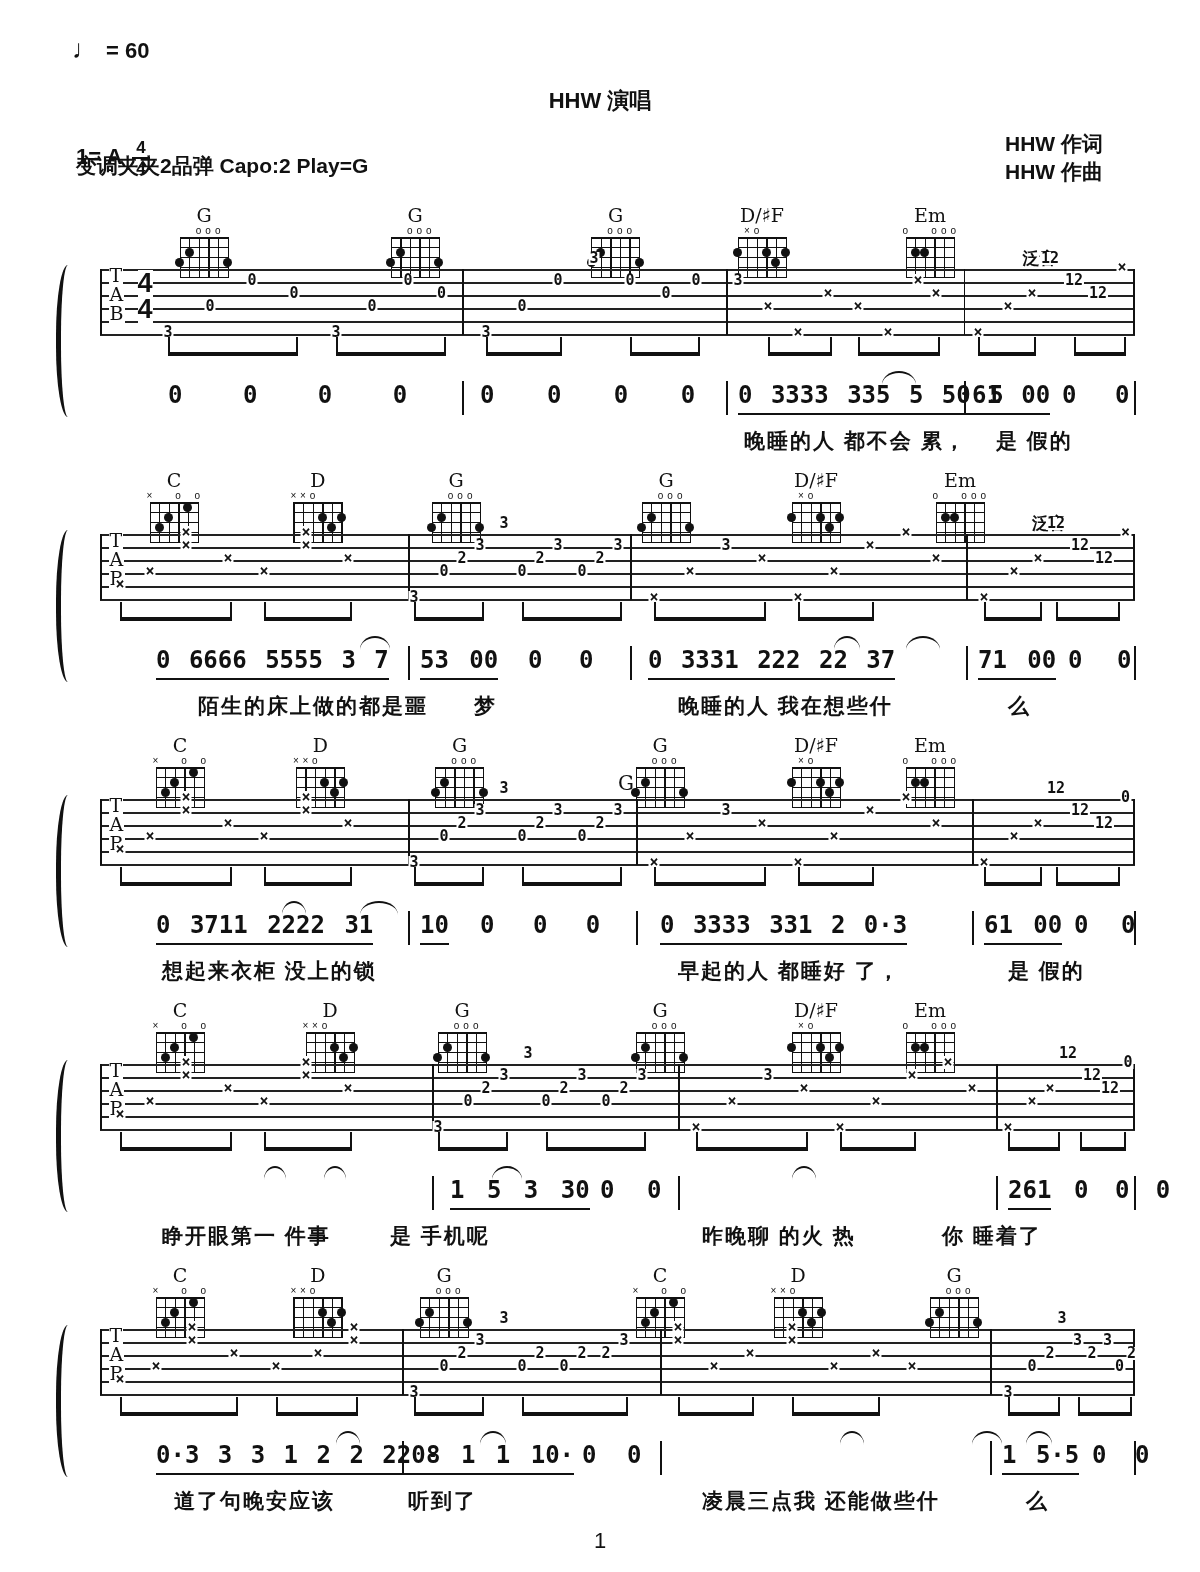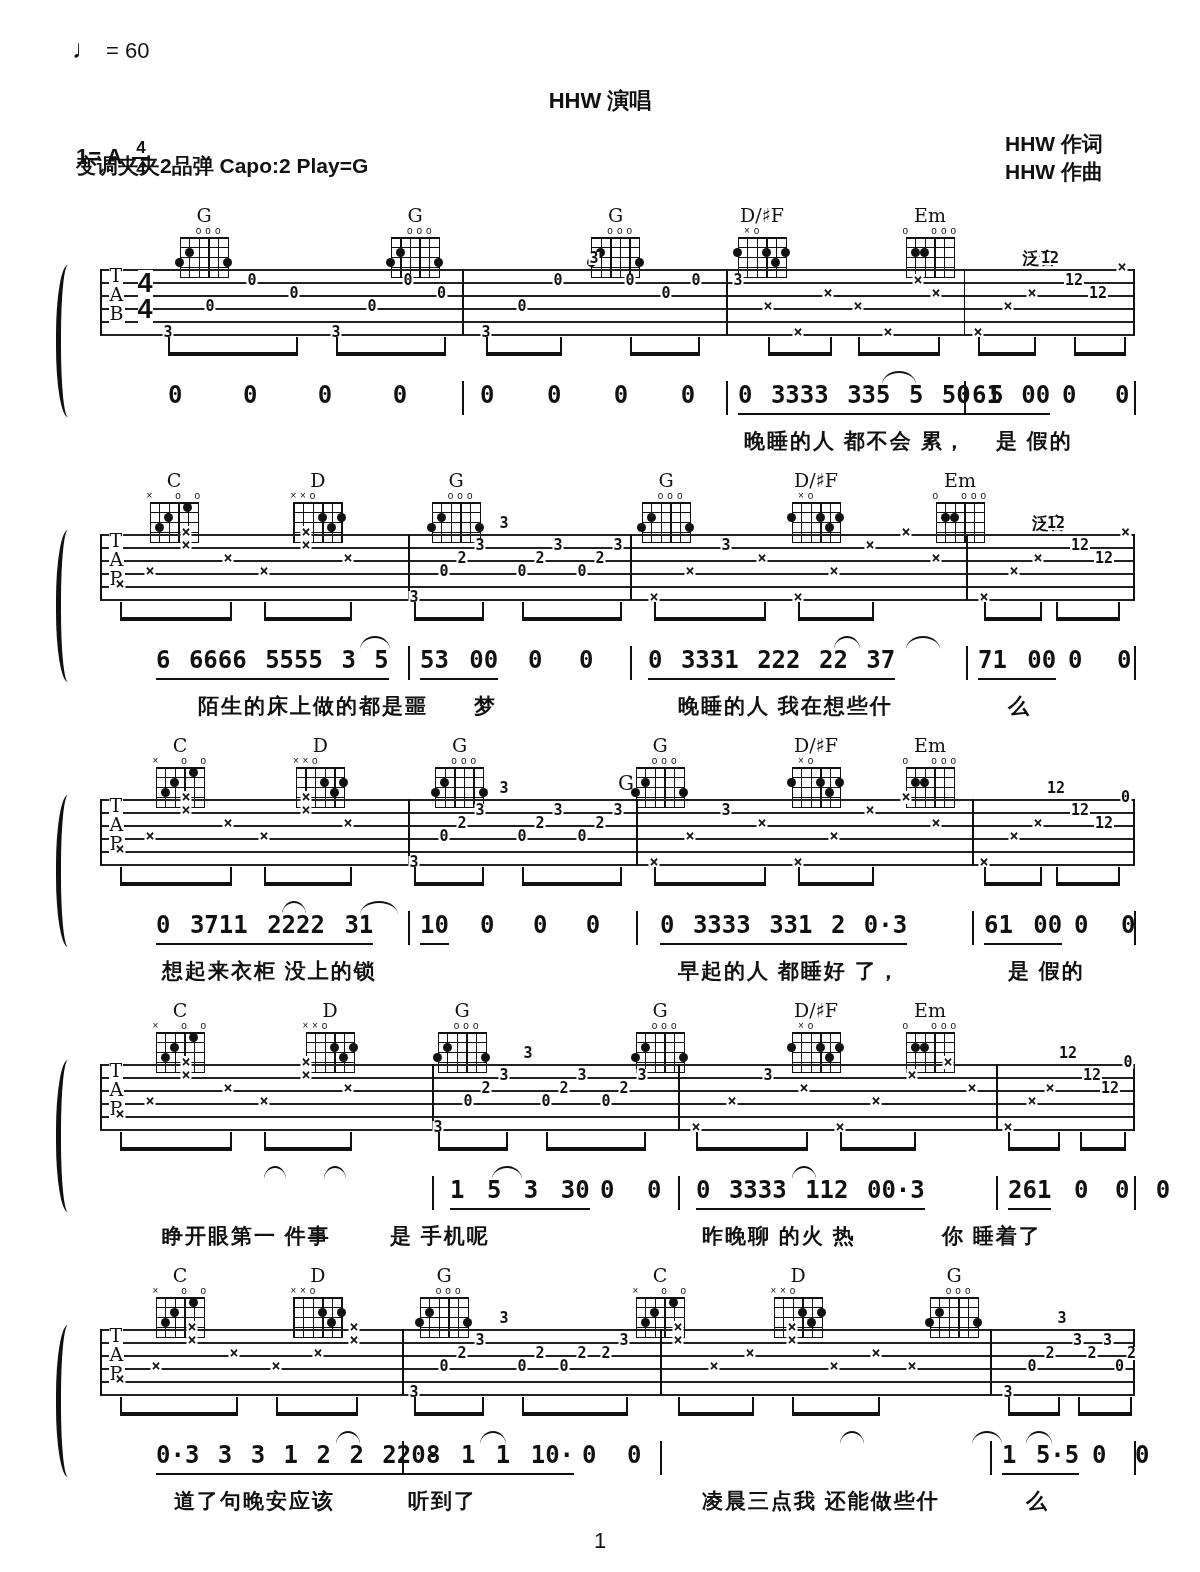--- a/index.html
+++ b/index.html
@@ -1,20 +1,20 @@
 <!DOCTYPE html>
 <html><head>
 <meta charset="utf-8">
 <style>
   html,body{margin:0;padding:0;background:#888;}
   #page{position:relative;width:1200px;height:1572px;background:#fff;color:#111;
         font-family:"Liberation Sans",sans-serif;overflow:hidden;margin:0 auto;}
   .abs{position:absolute;}
   
-  #tempo{left:72px;top:34px;font-size:22px;font-weight:normal;}
+  #tempo{left:72px;top:34px;font-size:22px;font-weight:bold;}
   #tempo .note{font-size:26px;margin-right:8px;}
   #title{left:0;top:28px;width:100%;text-align:center;font-size:38px;font-weight:bold;letter-spacing:4px;}
   #subtitle{left:0;top:86px;width:100%;text-align:center;font-size:22px;font-weight:bold;}
   #keyline{left:76px;top:101px;font-size:22px;font-weight:bold;margin-top:37px;}
   .frac{display:inline-block;vertical-align:middle;margin-left:10px;text-align:center;font-size:17px;font-weight:bold;line-height:1;}
   .frac i{display:block;font-style:normal;padding:1px 4px;}
   .frac i:first-child{border-bottom:2px solid #111;}
   #capoline{left:76px;top:152px;font-size:21px;font-weight:bold;}
   #credit1{left:1005px;top:130px;font-size:21px;font-weight:bold;}
   #credit2{left:1005px;top:158px;font-size:21px;font-weight:bold;}
@@ -461,21 +461,21 @@
           <div class="ev" style="left: 99.073%; top: -8px;">×</div>
           <div class="beam" style="left: 1.96987%; width: 10.4287%;"></div>
           <div class="beam" style="left: 15.8749%; width: 8.11124%;"></div>
           <div class="beam" style="left: 30.3592%; width: 6.37312%;"></div>
           <div class="beam" style="left: 40.7879%; width: 9.26999%;"></div>
           <div class="beam" style="left: 53.5342%; width: 10.4287%;"></div>
           <div class="beam" style="left: 67.4392%; width: 6.95249%;"></div>
           <div class="beam" style="left: 85.3998%; width: 5.21437%;"></div>
           <div class="beam" style="left: 92.3523%; width: 5.79374%;"></div>
         </div>
-        <div class="vn u" style="left: 13%; word-spacing: 4px;">6 6666 5555 3 5</div>
+        <div class="vn u" style="left: 13%; word-spacing: 4px;">0 6666 5555 3 7</div>
         <div class="vn u" style="left: 35%; word-spacing: 6px;">53 00</div>
         <div class="vn" style="left: 44%; word-spacing: 22px;">0 0</div>
         <div class="vn u" style="left: 54%; word-spacing: 4px;">0 3331 222 22 37</div>
         <div class="vn u" style="left: 81.5%; word-spacing: 6px;">71 00</div>
         <div class="vn" style="left: 89%; word-spacing: 20px;">0 0</div>
         <div class="vbar" style="left: 34%;"></div>
         <div class="vbar" style="left: 52.5%;"></div>
         <div class="vbar" style="left: 80.5%;"></div>
         <div class="vbar" style="left: 94.5%;"></div>
         <div class="tie" style="left: 30%; width: 30px;"></div>
@@ -910,21 +910,20 @@
           <div class="beam" style="left: 15.8749%; width: 8.11124%;"></div>
           <div class="beam" style="left: 32.6767%; width: 6.37312%;"></div>
           <div class="beam" style="left: 43.1054%; width: 9.26999%;"></div>
           <div class="beam" style="left: 57.5898%; width: 10.4287%;"></div>
           <div class="beam" style="left: 71.4948%; width: 6.95249%;"></div>
           <div class="beam" style="left: 87.7173%; width: 4.63499%;"></div>
           <div class="beam" style="left: 94.6698%; width: 4.05562%;"></div>
         </div>
         <div class="vn u" style="left: 37.5%; word-spacing: 8px;">1 5 3 30</div>
         <div class="vn" style="left: 50%; word-spacing: 18px;">0 0</div>
-        <div class="vn u" style="left: 58%; word-spacing: 4px;">0 3333 112 00·3</div>
         <div class="vn u" style="left: 84%; word-spacing: 4px;">261</div>
         <div class="vn" style="left: 89.5%; word-spacing: 12px;">0 0 0</div>
         <div class="vbar" style="left: 36%;"></div>
         <div class="vbar" style="left: 56.5%;"></div>
         <div class="vbar" style="left: 83%;"></div>
         <div class="vbar" style="left: 94.5%;"></div>
         <div class="tie" style="left: 22%; width: 22px;"></div>
         <div class="tie" style="left: 27%; width: 22px;"></div>
         <div class="tie" style="left: 41%; width: 30px;"></div>
         <div class="tie" style="left: 66%; width: 24px;"></div>

